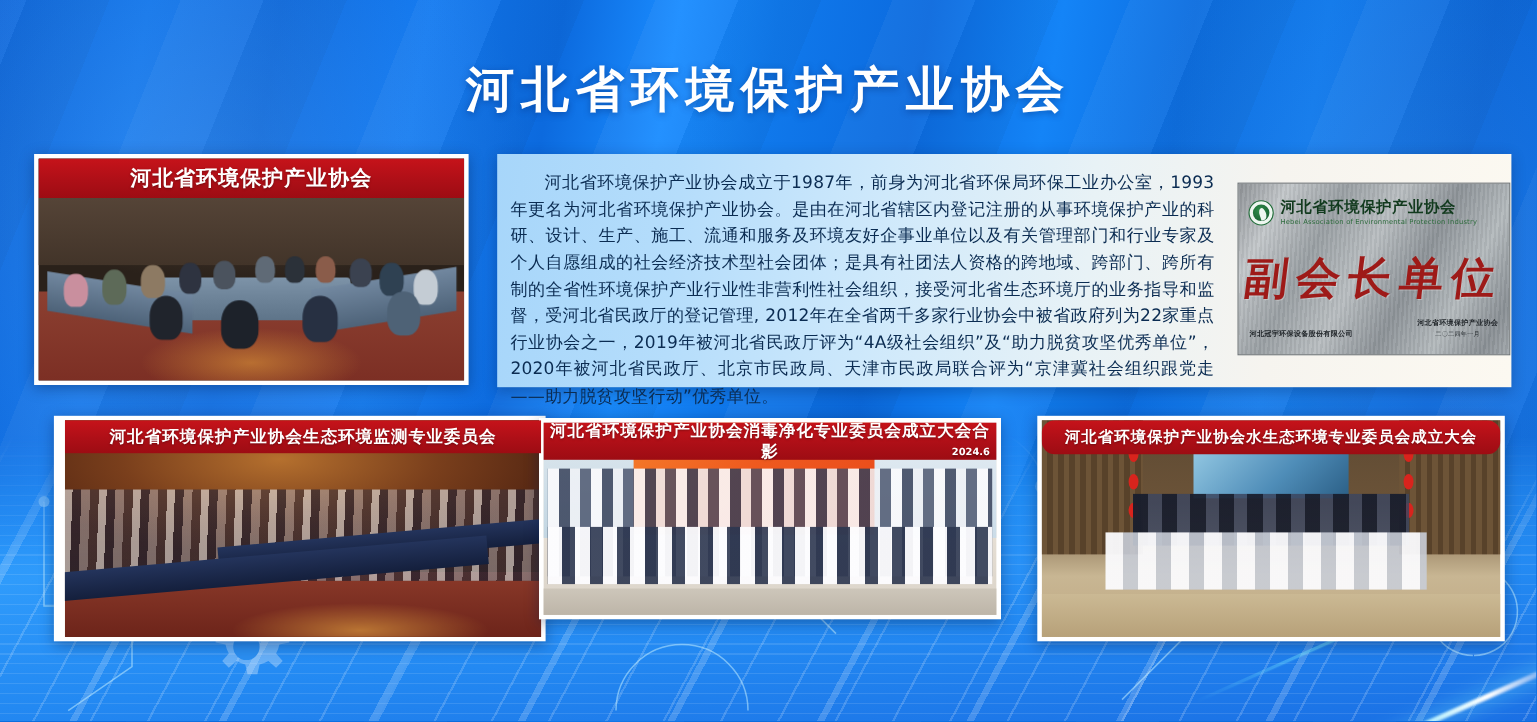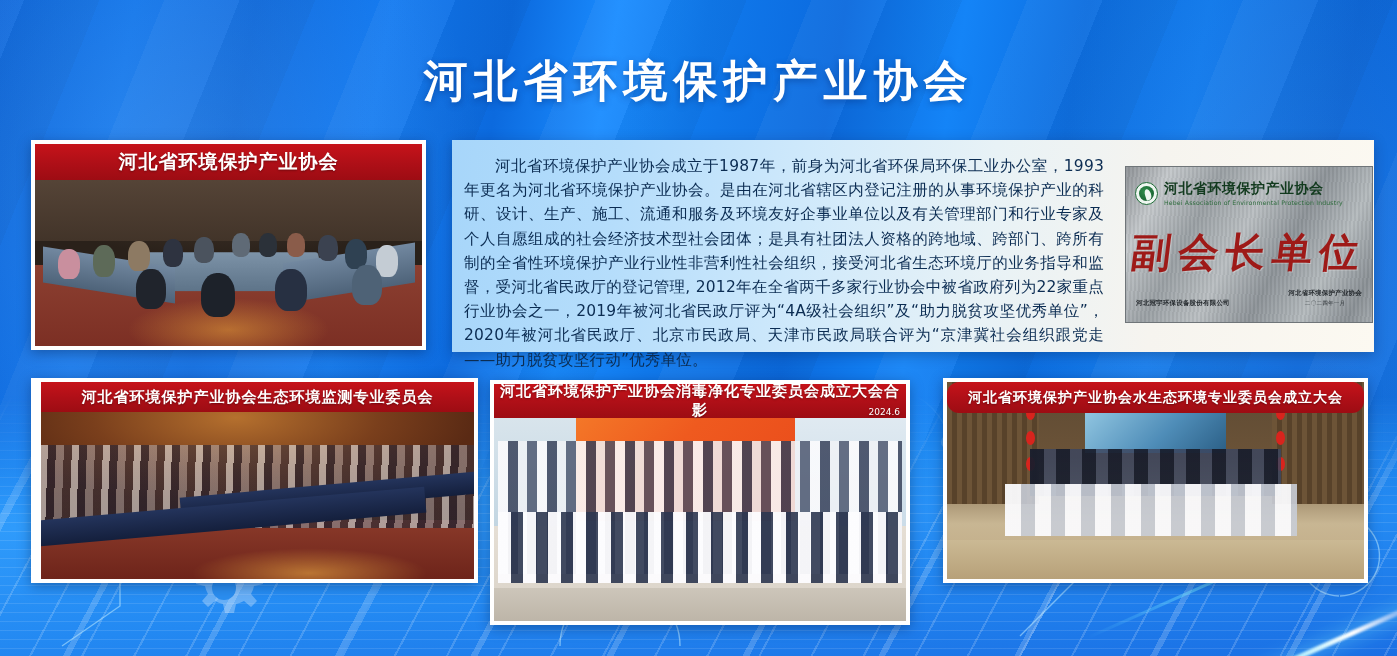--- a/index.html
+++ b/index.html
@@ -94,21 +94,21 @@
   .photo-card { position:absolute; background:#ffffff; padding:4px; box-shadow:0 3px 12px rgba(0,25,70,.38); }
   .photo-inner { position:relative; width:100%; height:100%; overflow:hidden; }
   .cap-bar {
     position:absolute; left:0; right:0; top:0; z-index:4;
     background:linear-gradient(180deg,#c6131a 0%, #ae0f17 55%, #9d0c13 100%);
     color:#fff; font-weight:bold; text-align:center;
     display:flex; align-items:center; justify-content:center;
     letter-spacing:1px;
     text-shadow:0 1px 2px rgba(0,0,0,.35);
   }
-  .cap-date { position:absolute; right:6px; bottom:1px; font-size:9px; font-weight:normal; letter-spacing:0; color:#fff; }
+  .cap-date { position:absolute; right:6px; bottom:1px; font-size:9px; font-weight:bold; letter-spacing:0; color:#fff; }
 
   
   #card-1 { left:31px; top:140px; width:395px; height:210px; }
   #card-1 .cap-bar { height:36px; font-size:19px; }
   .ph1 {
     position:absolute; inset:0;
     background:
       radial-gradient(ellipse 60% 40% at 50% 16%, #5b4a3c 0%, #3b2f26 55%, #2a211a 100%),
       linear-gradient(180deg,#4a3b30 0%, #3c3028 38%, #7c4a3a 62%, #8a4b34 100%);
   }
@@ -122,42 +122,42 @@
     position:absolute; left:0; right:0; bottom:0; height:40%;
     background:
       radial-gradient(ellipse 40% 60% at 50% 80%, rgba(240,170,60,.5) 0%, rgba(160,40,30,0) 65%),
       linear-gradient(180deg,#8c4031 0%, #7c2f24 100%);
   }
   .ph1 .tbl-l { position:absolute; left:2%; top:56%; width:34%; height:18%; background:linear-gradient(180deg,#7288a0,#4e6379); transform:skewY(9deg); }
   .ph1 .tbl-r { position:absolute; right:2%; top:54%; width:34%; height:20%; background:linear-gradient(180deg,#7288a0,#4e6379); transform:skewY(-9deg); }
   .ppl { position:absolute; border-radius:46% 46% 38% 38%; }
 
   
-  #card-2 { left:31px; top:378px; width:447px; height:205px;padding-left:10px; }
+  #card-2 { left:49px; top:378px; width:447px; height:205px;padding-left:10px; }
   #card-2 .cap-bar { height:30px; font-size:15px; }
   .ph2 {
     position:absolute; inset:0;
     background:
       radial-gradient(ellipse 55% 45% at 45% 18%, #b5702e 0%, #7a3f1c 60%, #5a2a14 100%),
       linear-gradient(180deg,#7a4521 0%,#62331a 42%,#8e3a2b 70%,#7d2a1f 100%);
   }
   .ph2 .crowd {
     position:absolute; left:0; right:0; top:32%; height:42%;
     background:
       repeating-linear-gradient(92deg, rgba(255,255,255,.55) 0 7px, rgba(40,40,60,.55) 7px 15px, rgba(220,220,230,.4) 15px 23px, rgba(70,60,70,.5) 23px 31px),
       linear-gradient(180deg, rgba(40,30,30,.2), rgba(20,15,15,.5));
     filter:blur(.6px);
   }
   .ph2 .desk1 { position:absolute; left:-3%; top:62%; width:92%; height:13%; background:linear-gradient(180deg,#24345c,#141f3c); transform:rotate(-5deg); }
   .ph2 .desk2 { position:absolute; left:32%; top:52%; width:72%; height:11%; background:linear-gradient(180deg,#24345c,#141f3c); transform:rotate(-5deg); }
   .ph2 .floor { position:absolute; left:0; right:0; bottom:0; height:30%;
     background:radial-gradient(ellipse 45% 70% at 62% 90%, rgba(245,180,70,.55) 0%, rgba(150,40,30,0) 60%), linear-gradient(180deg,#8b3a2a,#6d241a); }
 
   
-  #card-3 { left:490px; top:380px; width:420px; height:245px; }
+  #card-3 { left:490px; top:380px; width:420px; height:183px; }
   #card-3 .cap-bar { height:34px; font-size:15px; }
   .ph3 { position:absolute; inset:0; background:linear-gradient(180deg,#efe9e0 0%,#e7e0d6 55%,#d9d2c7 100%); }
   .ph3 .back-orange {
     position:absolute; left:20%; right:26%; top:0; height:58%;
     background:linear-gradient(135deg,#f57f2a 0%, #ef5a1f 45%, #e8481a 100%);
   }
   .ph3 .back-l { position:absolute; left:0; width:21%; top:0; height:60%; background:linear-gradient(180deg,#dfe9ef,#c3d6e2); }
   .ph3 .back-r { position:absolute; right:0; width:27%; top:0; height:60%; background:linear-gradient(180deg,#e6eef4,#cbdce8); }
   .ph3 .rows { position:absolute; left:1%; right:1%; top:24%; height:56%;
     background:

